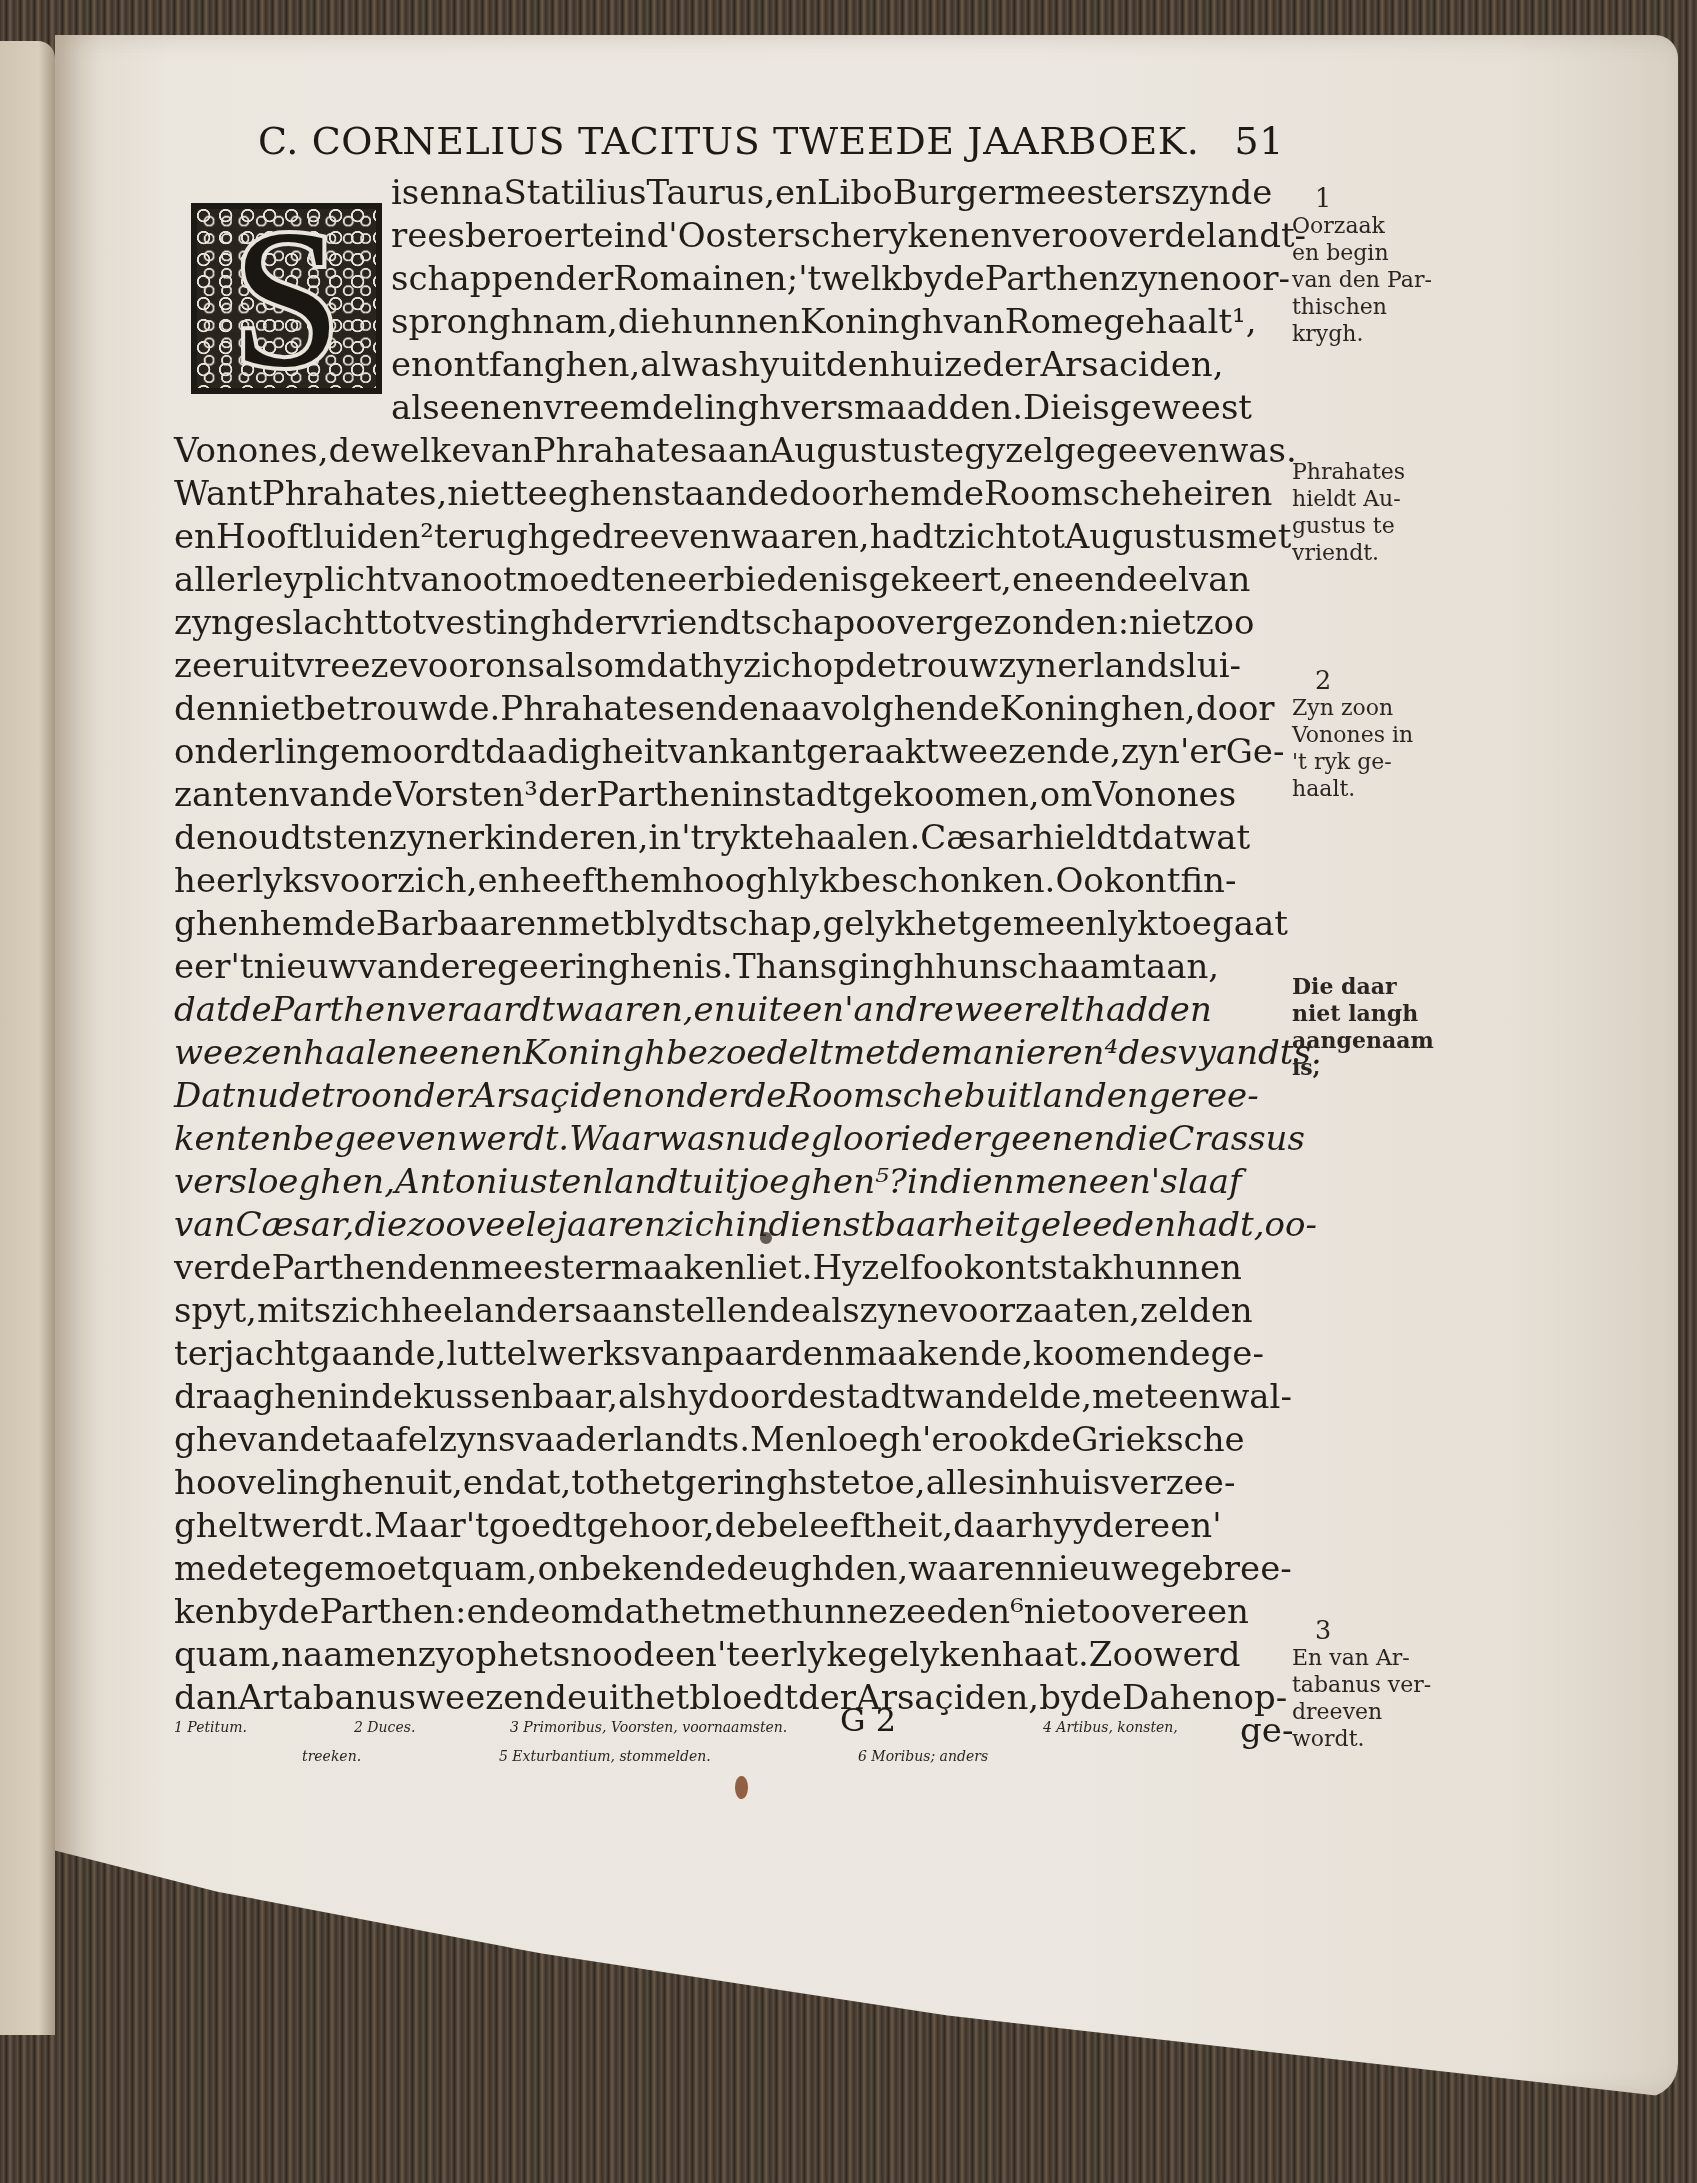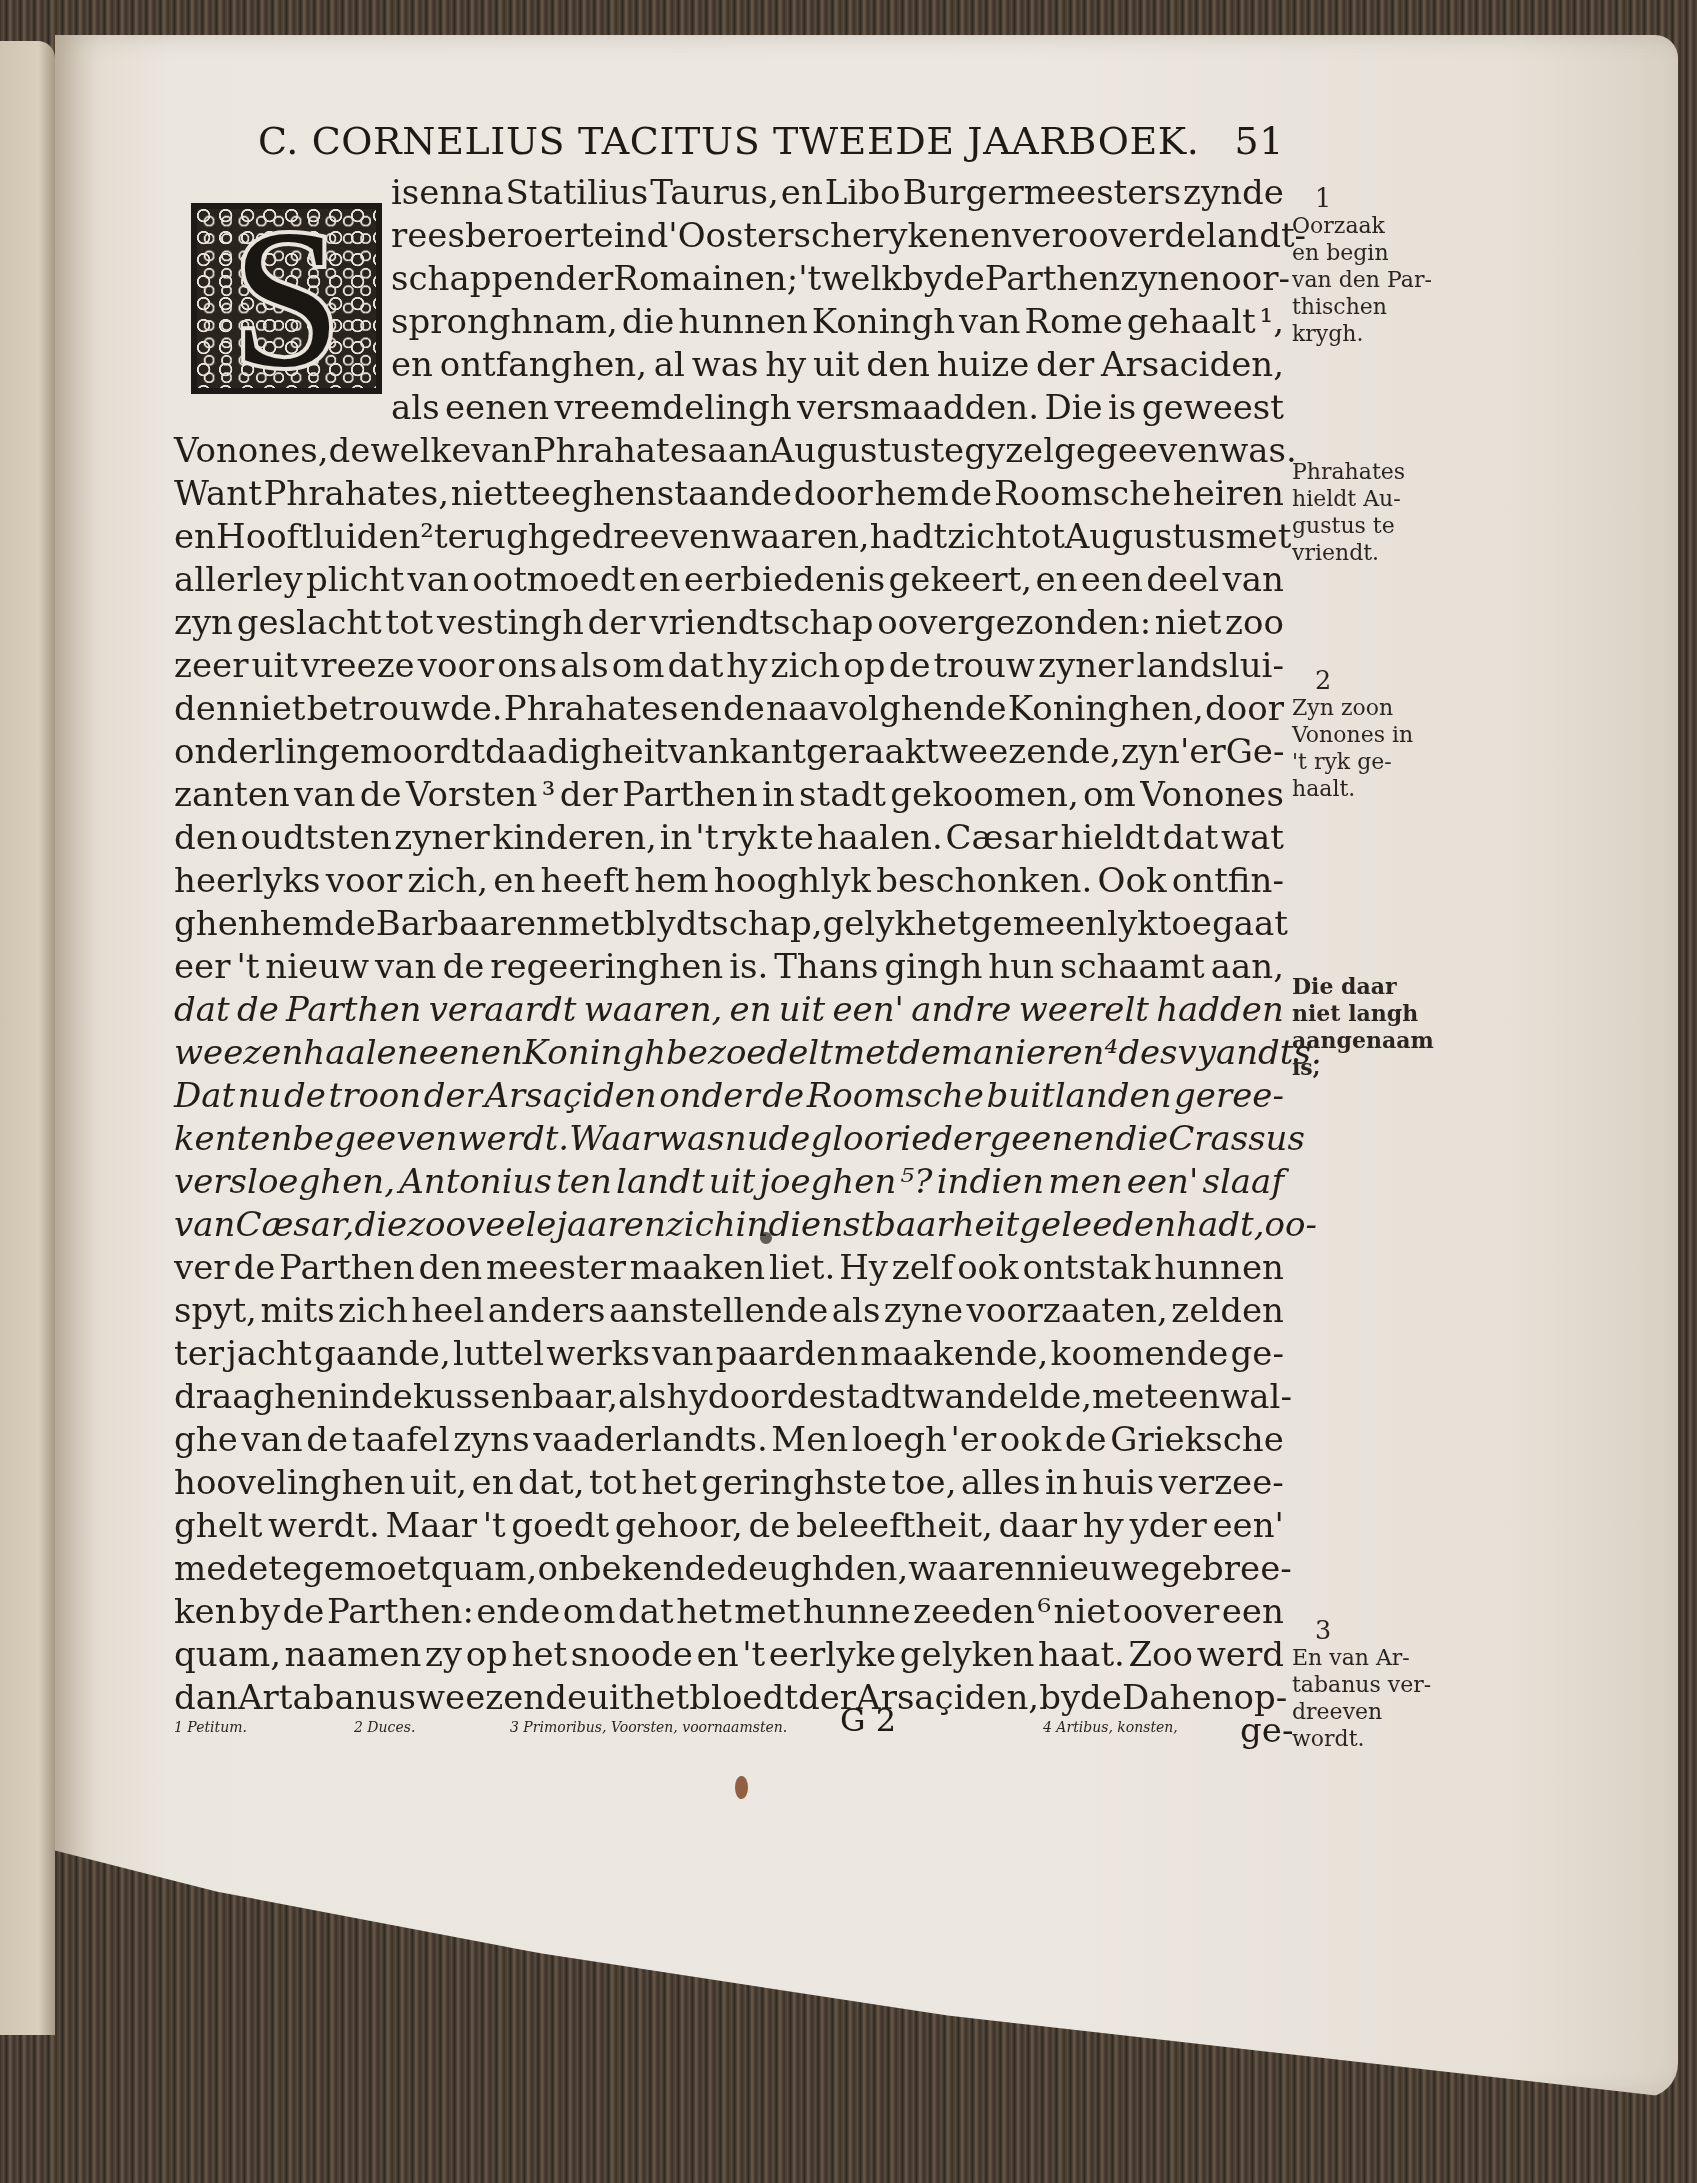--- a/index.html
+++ b/index.html
@@ -44,21 +44,21 @@
   }
   .dropcap span {
     position:relative; font-size:197px; line-height:1; color:#1a1612;
     font-family:"Liberation Serif", serif;
     -webkit-text-stroke: 8px #e9e4dc; paint-order: stroke fill;
   }
   .body-text {
     position:absolute; left:174px; top:171px; width:1110px;
     font-size:34px; line-height:43px; color:#221d18;
   }
-  .line { white-space:nowrap; display:flex; justify-content:space-between; height:43px; }
+  .line { white-space:nowrap; display:flex; height:43px; }
   .line.indent { padding-left:217px; }
   .line.italic { font-style:italic; }
   .line span { display:block; }
   .margin-notes { position:absolute; left:1292px; width:151px; color:#2a2520; font-size:22px; line-height:27px; }
   .note-num { padding-left:23px; font-size:25.5px; }
   .footnotes {
     position:absolute; left:174px; top:1713px; width:1101px;
     font-size:14px; line-height:29px; color:#2a2520; font-style:italic;
   }
   .fn-row { position:relative; height:29px; white-space:nowrap; }
@@ -587,17 +587,22 @@
 <div class="signature">G 2</div>
 <div class="catch">ge-</div>
 
 <div class="footnotes" id="footnotes">
     <div class="fn-row">
       <span style="left: 0px;">1 Petitum.</span>
       <span style="left: 180px;">2 Duces.</span>
       <span style="left: 336px;">3 Primoribus, Voorsten, voornaamsten.</span>
       <span style="left: 869px;">4 Artibus, konsten,</span>
     </div>
+    <div class="fn-row">
+      <span style="left: 128px;">treeken.</span>
+      <span style="left: 325px;">5 Exturbantium, stommelden.</span>
+      <span style="left: 684px;">6 Moribus; anders</span>
+    </div>
   </div>
 
 <div class="stain" style="left:760px;top:1232px;width:11.6px;height:11.6px;background:#2a221a;opacity:.7"></div>
 <div class="stain" style="left:735px;top:1776px;width:12.8px;height:23px;background:#7a3d1a;opacity:.8"></div>
 
 
 </body></html>

